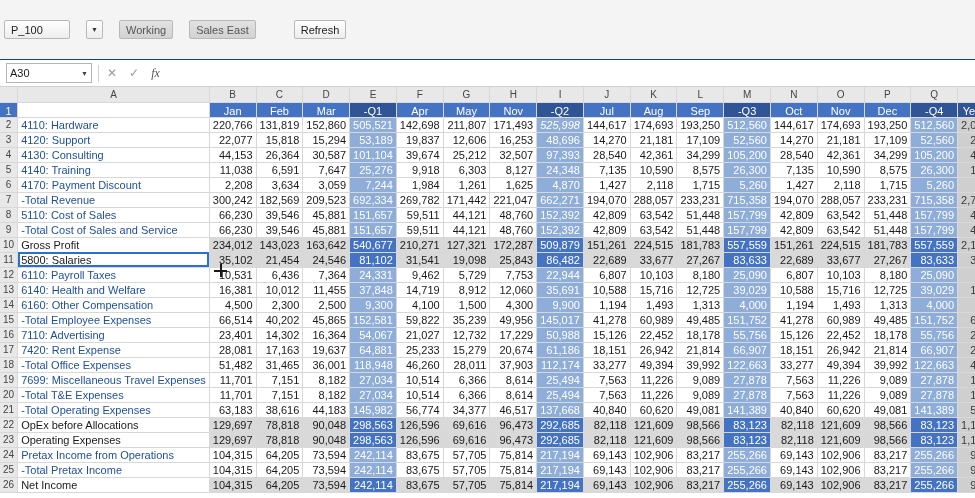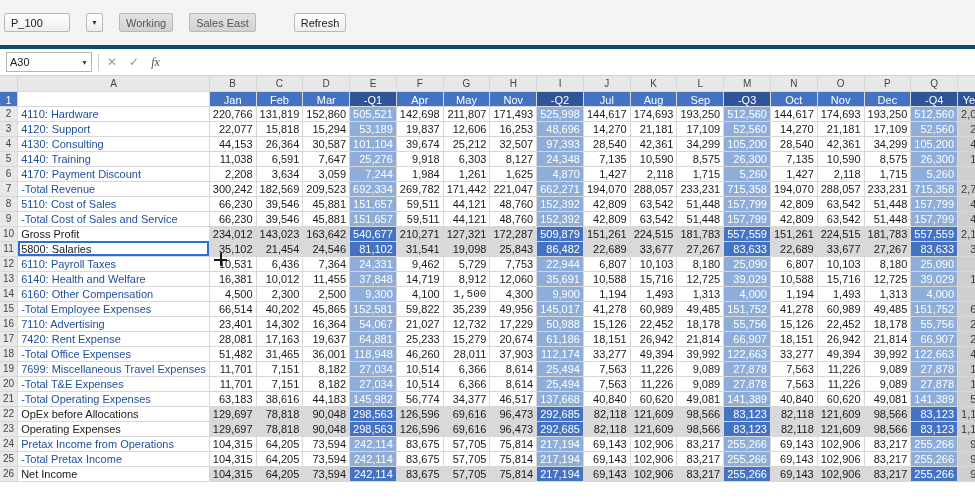--- a/index.html
+++ b/index.html
@@ -8,23 +8,23 @@
     background:#ffffff;
     font-family:"Liberation Sans", sans-serif;
     font-size:11px;
     color:#1a1a1a;
     -webkit-font-smoothing:antialiased;
   }
   
   .toolbar{
     height:27px;
     background:#f4f4f4;
-    border-bottom:4px solid #0c4a6e;
+    border-bottom:1px solid #0c4a6e;
     display:flex;align-items:center;
-    padding:9px 4px;
+    padding:16px 4px;
     gap:16px;
   }
   .tb-btn{
     height:17px;
     display:flex;align-items:center;
     padding:0 6px;
     border:1px solid #b8b8b8;
     background:linear-gradient(#ffffff,#ededed);
     font-size:11px;
     border-radius:2px;
@@ -229,21 +229,21 @@
         <tr>
           <td class="rowhead">2</td>
           <td class="lbl m-blue" style="width: 205px;">4110: Hardware</td>
           <td class="num" style="width: 42px;">220,766</td>
           <td class="num" style="width: 42px;">131,819</td>
           <td class="num" style="width: 42px;">152,860</td>
           <td class="num c-qtr-lite" style="width: 42px;">505,521</td>
           <td class="num" style="width: 42px;">142,698</td>
           <td class="num" style="width: 42px;">211,807</td>
           <td class="num" style="width: 42px;">171,493</td>
-          <td class="num c-qtr-lite" style="width: 42px;">525,998</td>
+          <td class="num c-qtr-lite" style="width: 42px; font-style: italic;">525,998</td>
           <td class="num" style="width: 42px;">144,617</td>
           <td class="num" style="width: 42px;">174,693</td>
           <td class="num" style="width: 42px;">193,250</td>
           <td class="num c-qtr-lite" style="width: 42px;">512,560</td>
           <td class="num" style="width: 42px;">144,617</td>
           <td class="num" style="width: 42px;">174,693</td>
           <td class="num" style="width: 42px;">193,250</td>
           <td class="num c-qtr-lite" style="width: 42px;">512,560</td>
           <td class="num c-tot" style="width: 58px;">2,031,043</td>
         </tr>
@@ -479,21 +479,21 @@
           <td class="num c-tot" style="width: 58px;">150,800</td>
         </tr>
         <tr>
           <td class="rowhead">14</td>
           <td class="lbl m-blue" style="width: 205px;">6160: Other Compensation</td>
           <td class="num" style="width: 42px;">4,500</td>
           <td class="num" style="width: 42px;">2,300</td>
           <td class="num" style="width: 42px;">2,500</td>
           <td class="num c-qtr-lite" style="width: 42px;">9,300</td>
           <td class="num" style="width: 42px;">4,100</td>
-          <td class="num" style="width: 42px; font-family: Liberation Mono, monospace;">1,500</td>
+          <td class="num" style="width: 42px;">1,500</td>
           <td class="num" style="width: 42px;">4,300</td>
           <td class="num c-qtr-lite" style="width: 42px;">9,900</td>
           <td class="num" style="width: 42px;">1,194</td>
           <td class="num" style="width: 42px;">1,493</td>
           <td class="num" style="width: 42px;">1,313</td>
           <td class="num c-qtr-lite" style="width: 42px;">4,000</td>
           <td class="num" style="width: 42px;">1,194</td>
           <td class="num" style="width: 42px;">1,493</td>
           <td class="num" style="width: 42px;">1,313</td>
           <td class="num c-qtr-lite" style="width: 42px;">4,000</td>

